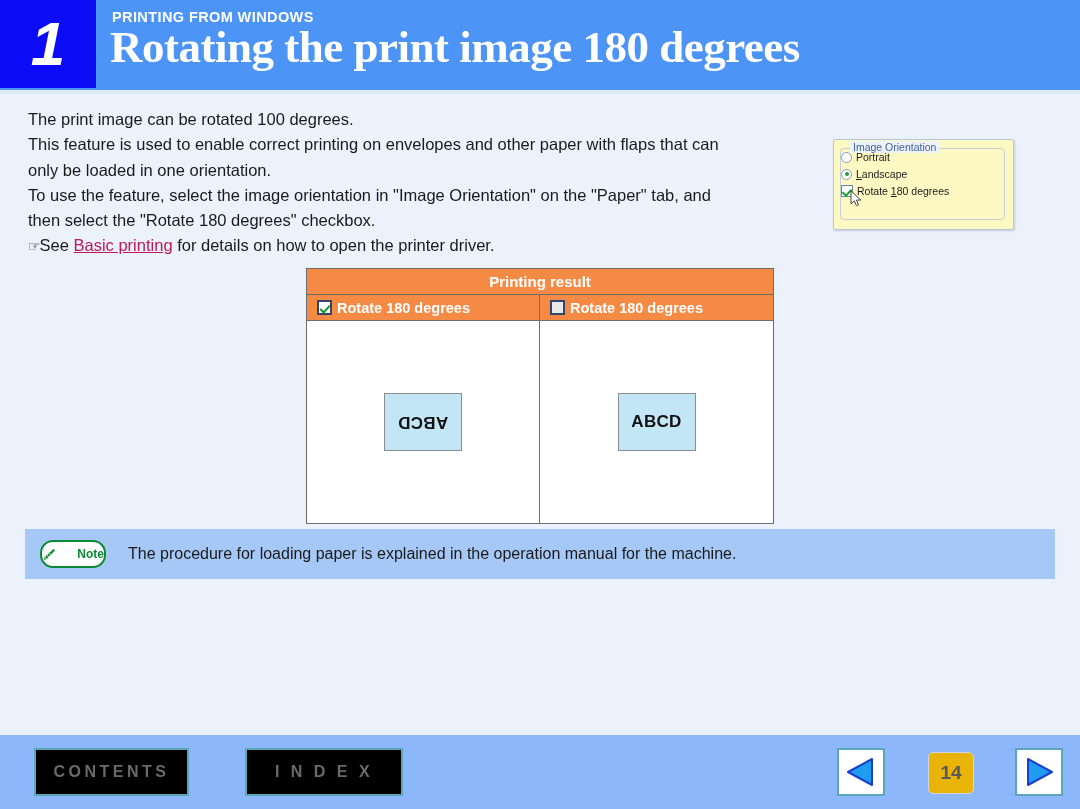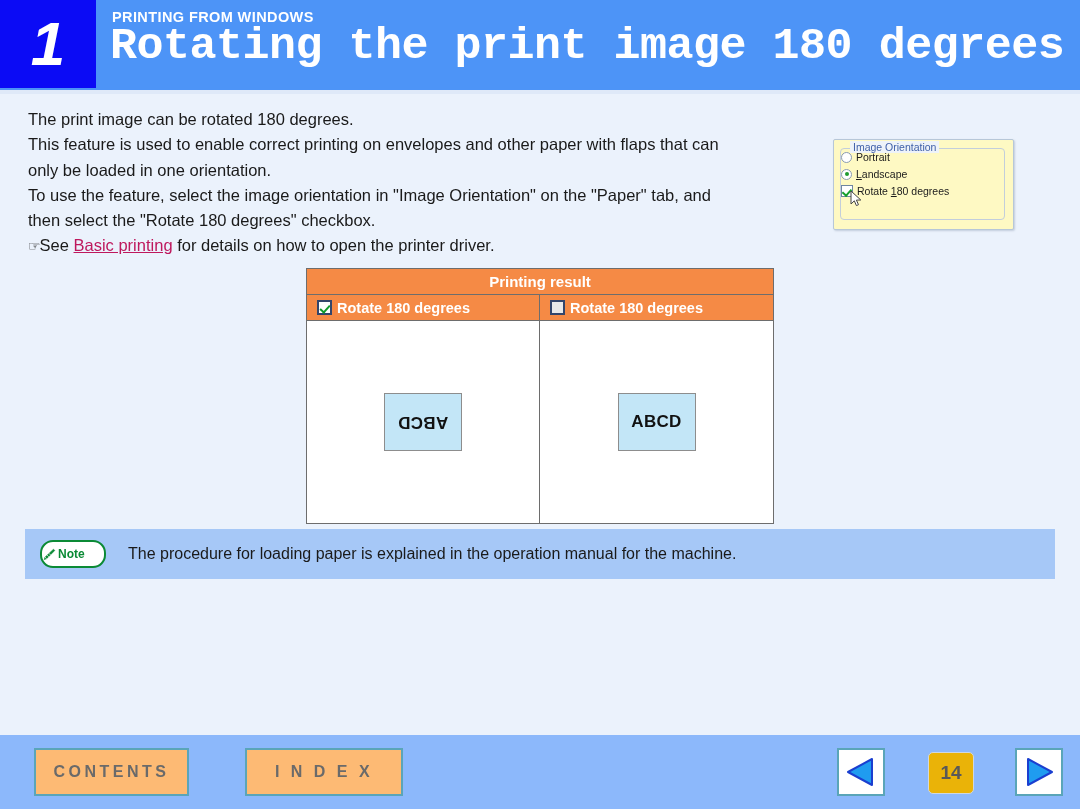--- a/index.html
+++ b/index.html
@@ -47,21 +47,21 @@
     font-family: "Liberation Sans", sans-serif;
   }
   .header-title {
     position: absolute;
     left: 110px; top: 21px;
     color: #ffffff;
     font-size: 45px;
     font-weight: bold;
     letter-spacing: -0.5px;
     white-space: nowrap;
-    font-family: Liberation Mono, monospace;
+    font-family: Liberation Serif, serif;
   }
   .header-underline {
     position: absolute;
     left: 0; top: 90px;
     width: 1080px;
     height: 4px;
     background: #dfe9f8;
   }
 
   
@@ -269,21 +269,21 @@
     align-items: center;
   }
   .note-badge {
     margin-left: 15px;
     width: 62px; height: 24px;
     border: 2px solid #0b8a35;
     border-radius: 13px;
     background: #ffffff;
     display: flex;
     align-items: center;
-    justify-content: flex-start;
+    justify-content: space-between;
     gap: 2px;
     flex: none;
   }
   .note-badge .label {
     font-size: 12px;
     font-weight: bold;
     color: #0b8a35;
     font-family: "Liberation Sans", sans-serif;
   }
   .note-text {
@@ -296,21 +296,21 @@
   
   .footer {
     position: absolute;
     left: 0; top: 735px;
     width: 1080px;
     height: 74px;
     background: #8cb8fb;
   }
   .nav-btn {
     position: absolute;
-    background: #fdba74;
+    background: #000000;
     border: 2px solid #5aa5b8;
     box-sizing: border-box;
     display: flex;
     align-items: center;
     justify-content: center;
     color: #6a6a6a;
     font-size: 16px;
     font-weight: bold;
     letter-spacing: 3.5px;
     font-family: "Liberation Sans", sans-serif;
@@ -349,21 +349,21 @@
 <body>
 
 <div class="header">
   <div class="chapter-badge">1</div>
   <div class="header-eyebrow">PRINTING FROM WINDOWS</div>
   <div class="header-title">Rotating the print image 180 degrees</div>
 </div>
 <div class="header-underline"></div>
 
 <div class="body-text">
-  <span class="ln">The print image can be rotated 180 degrees.</span>
+  <span class="ln">The print image can be rotated 100 degrees.</span>
   <span class="ln">This feature is used to enable correct printing on envelopes and other paper with flaps that can</span>
   <span class="ln">only be loaded in one orientation.</span>
   <span class="ln">To use the feature, select the image orientation in "Image Orientation" on the "Paper" tab, and</span>
   <span class="ln">then select the "Rotate 180 degrees" checkbox.</span>
   <span class="ln"><span class="hand-glyph">☞</span><span>See </span><a class="link" href="#">Basic printing</a><span> for details on how to open the printer driver.</span></span>
 </div>
 
 <div class="dialog">
   <div class="groupbox">
     <div class="groupbox-title">Image Orientation</div>

